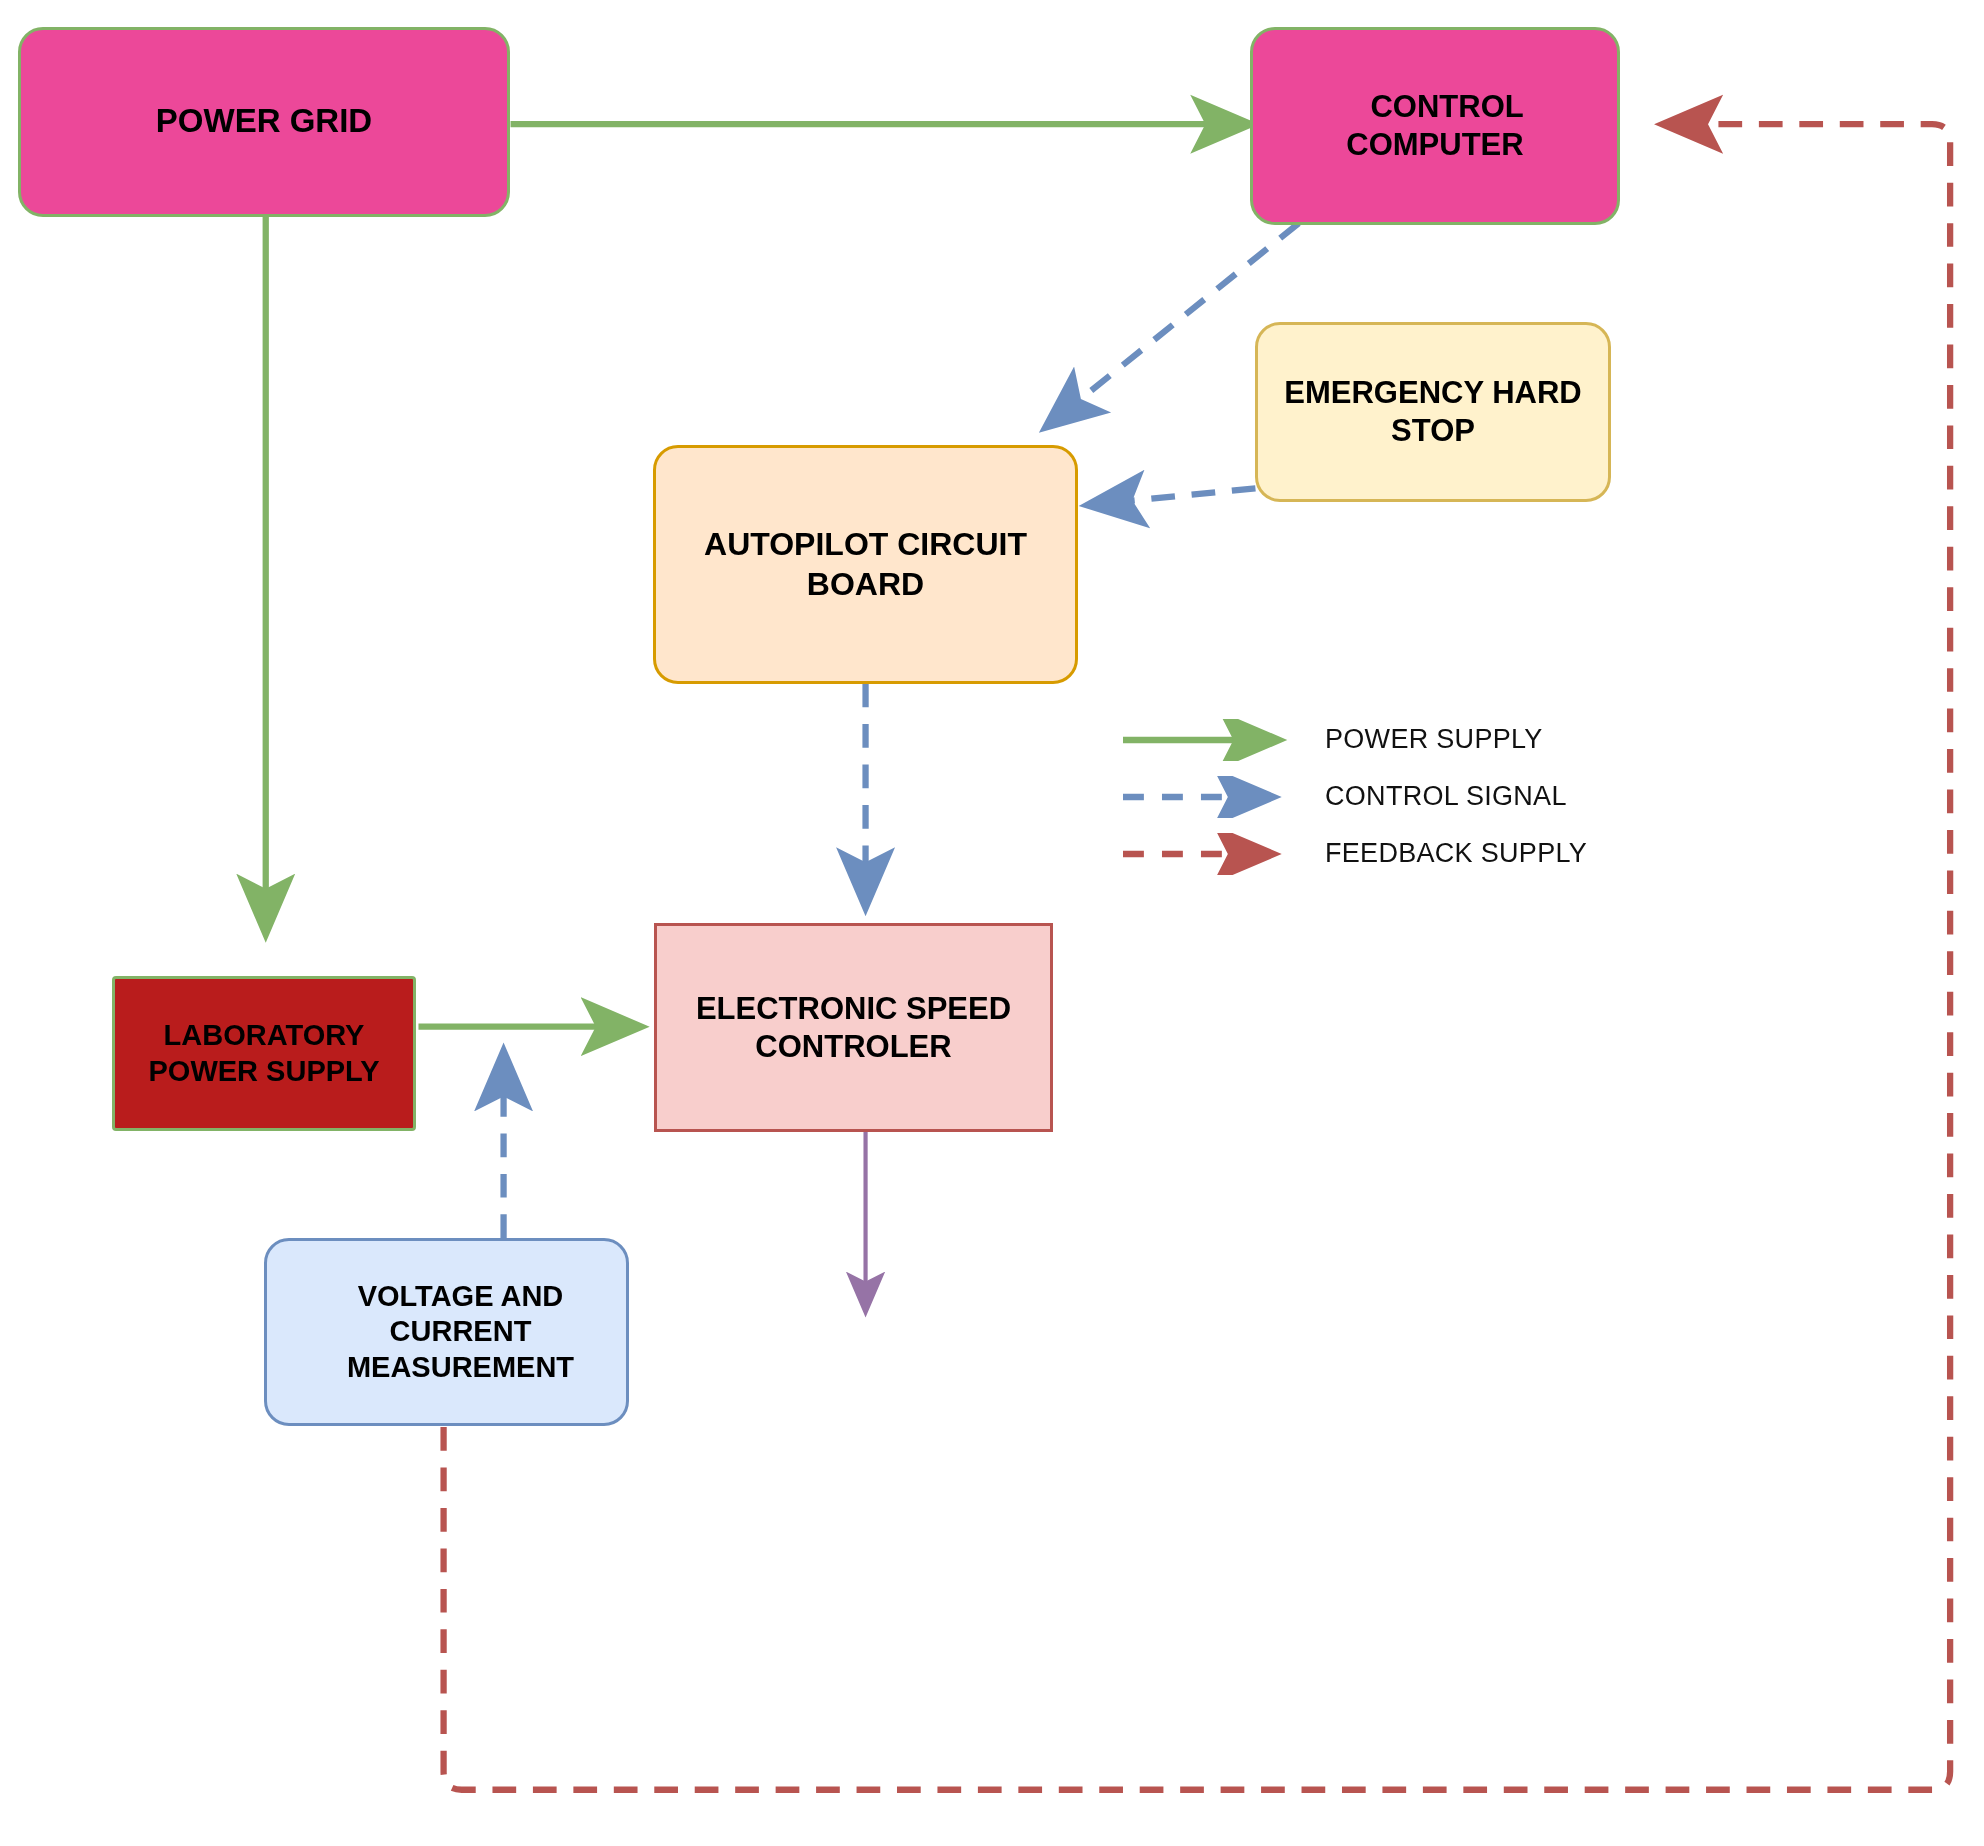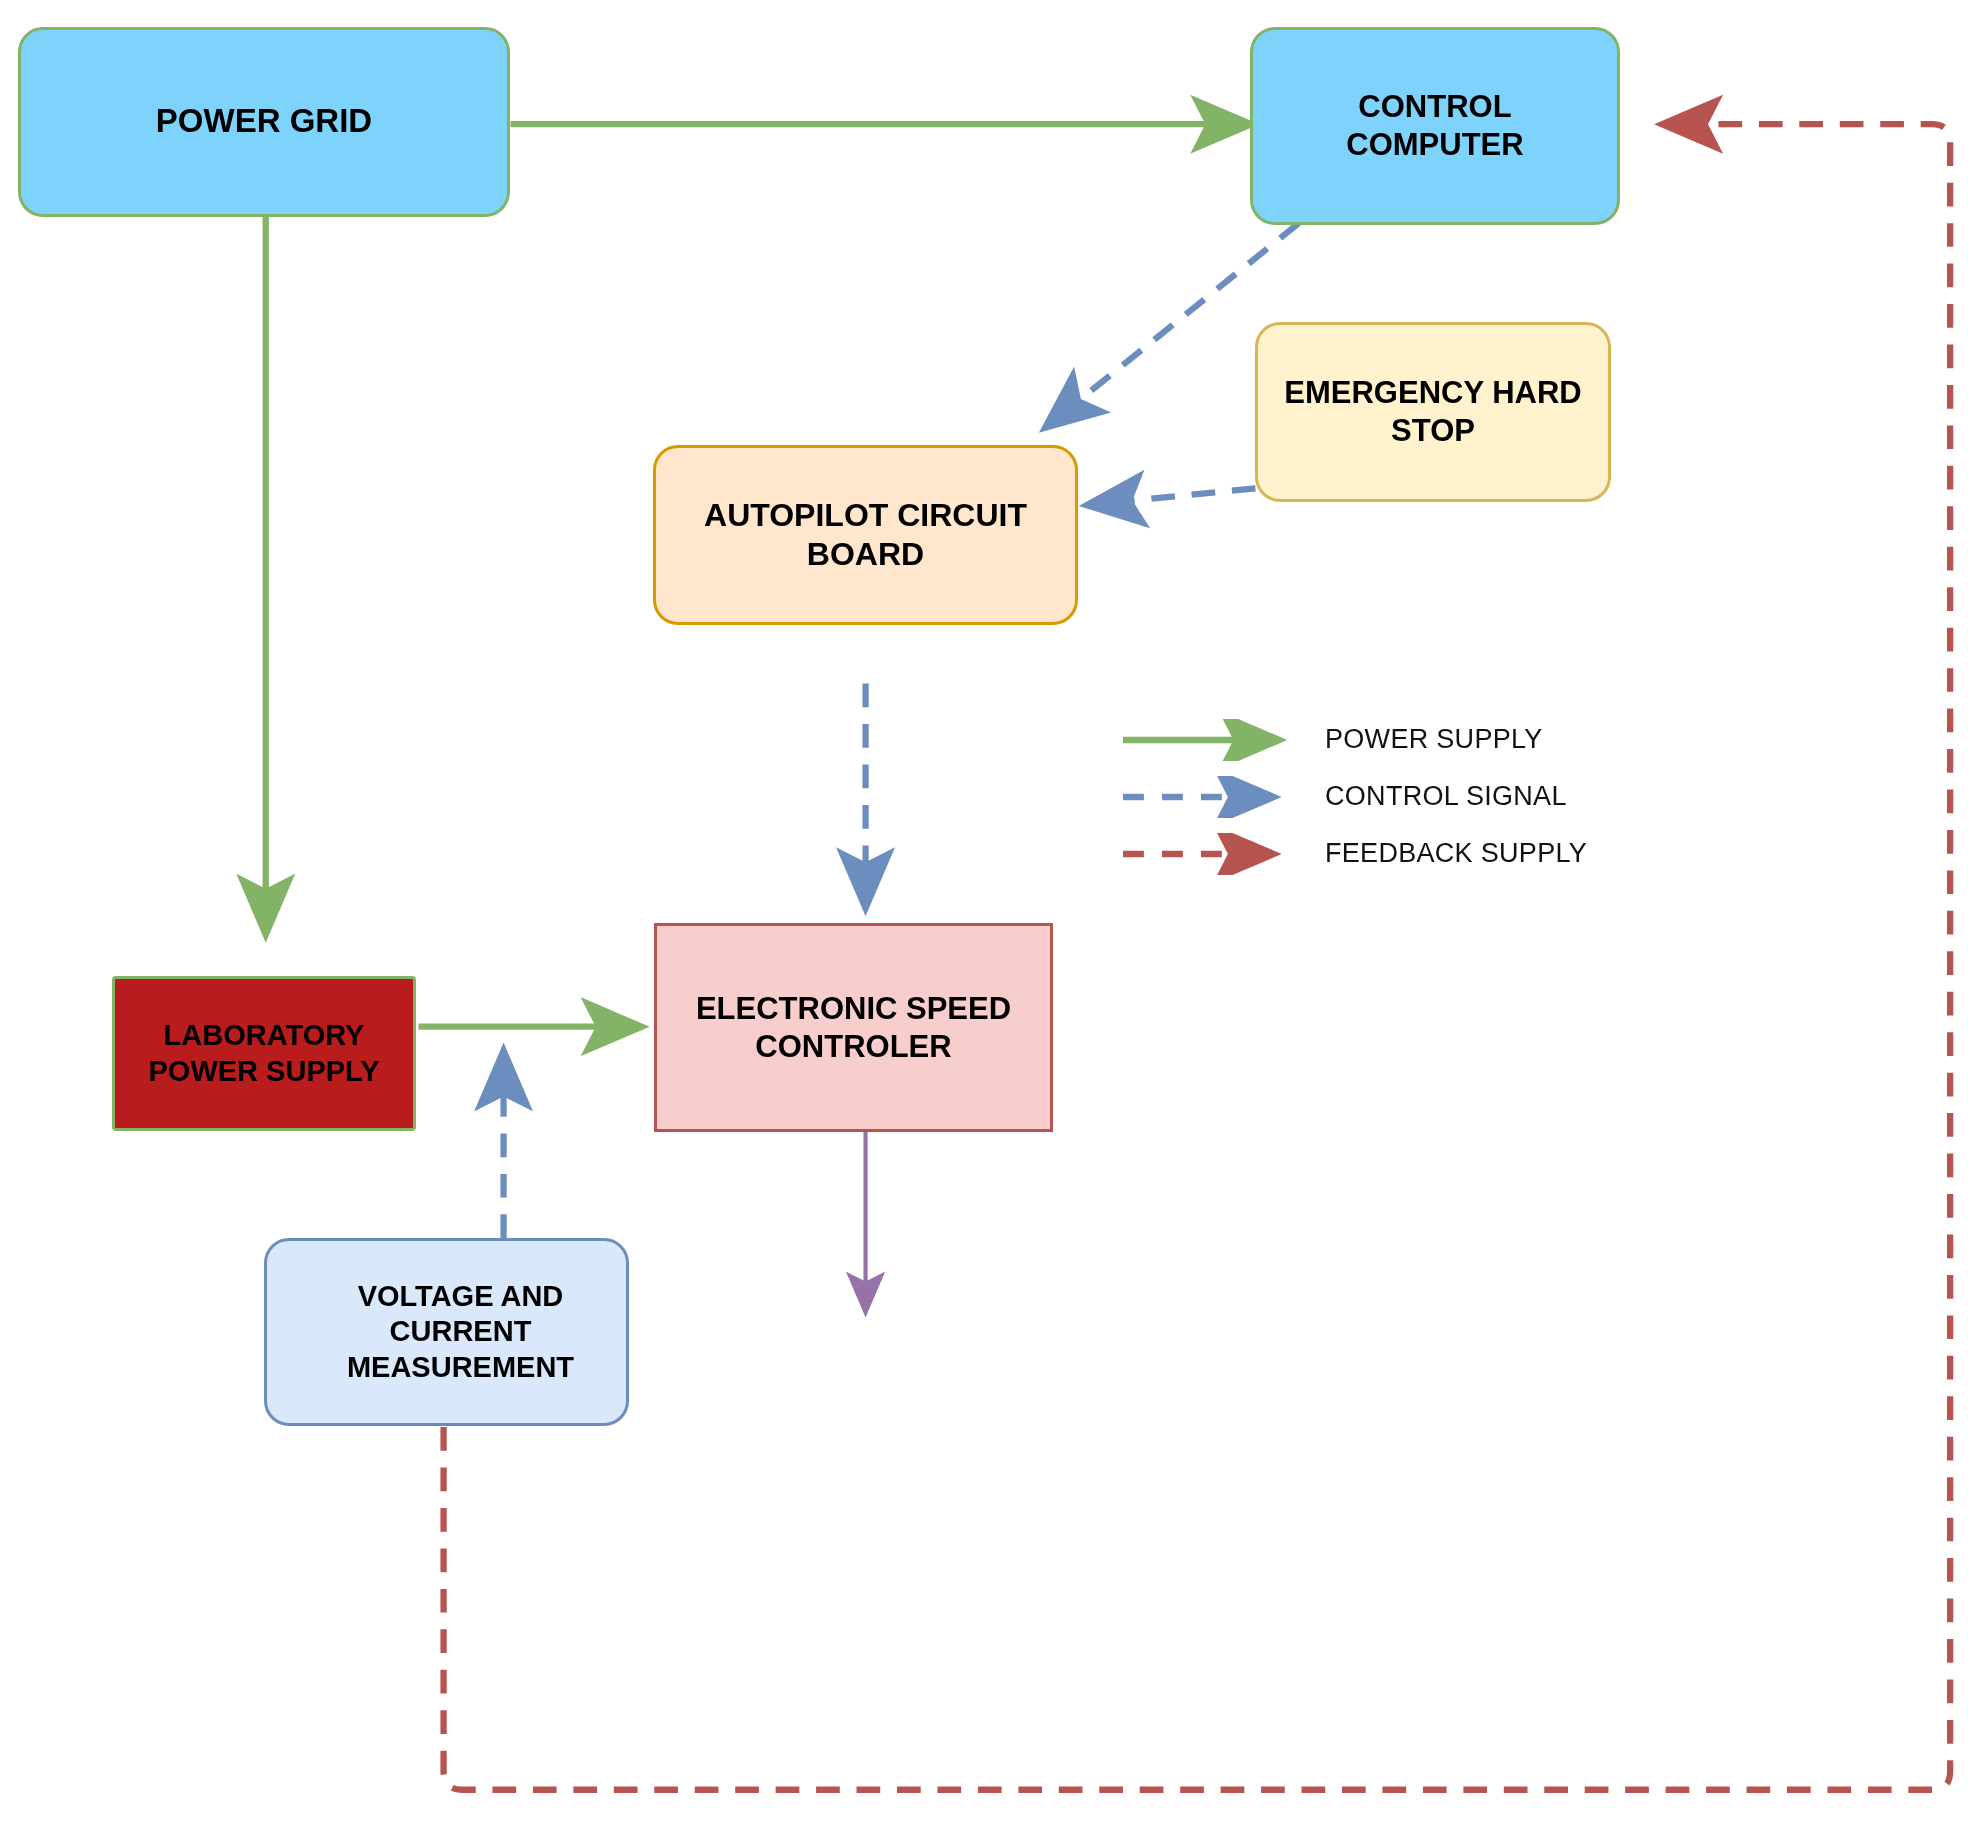--- a/index.html
+++ b/index.html
@@ -22,21 +22,21 @@
     text-align:center;
     font-weight:bold;
     color:#000000;
     line-height:1.22;
     z-index:3;
   }
   .node .lbl{padding:0 7px;white-space:pre-line;}
 
   
   .n-green-round{
-    background:#7dd3fc;border:3.5px solid #82b366;border-radius:25px;
+    background:#ec4899;border:3.5px solid #82b366;border-radius:25px;text-align:right;
   }
   .n-green-rect{
     background:#b91c1c;border:3.5px solid #82b366;border-radius:4px;margin-top:26px;
   }
   .n-yellow-round{
     background:#fff2cc;border:3.5px solid #d6b656;border-radius:25px;
   }
   .n-orange-round{
     background:#ffe6cc;border:3.5px solid #d79b00;border-radius:25px;
   }
@@ -125,21 +125,21 @@
   <div class="node n-yellow-round" style="left:1255px; top:322px; width:356px; height:180px; font-size:31px;">
     <span class="lbl">EMERGENCY HARD
 STOP</span>
   </div>
 
   <div class="node n-green-round" style="left:1250px; top:26.5px; width:370px; height:198px; font-size:31px;">
     <span class="lbl">CONTROL
 COMPUTER</span>
   </div>
 
-  <div class="node n-orange-round" style="left:653px; top:445px; width:425px; height:180px; font-size:32px;">
+  <div class="node n-orange-round" style="left:653px; top:445px; width:425px; height:239px; font-size:32px;">
     <span class="lbl">AUTOPILOT CIRCUIT
 BOARD</span>
   </div>
 
   <div class="node n-green-rect" style="left:112px; top:950px; width:304px; height:155px; font-size:29px;">
     <span class="lbl">LABORATORY
 POWER SUPPLY</span>
   </div>
 
   <div class="node n-red-rect" style="left:654px; top:923px; width:399px; height:209px; font-size:31px;">

